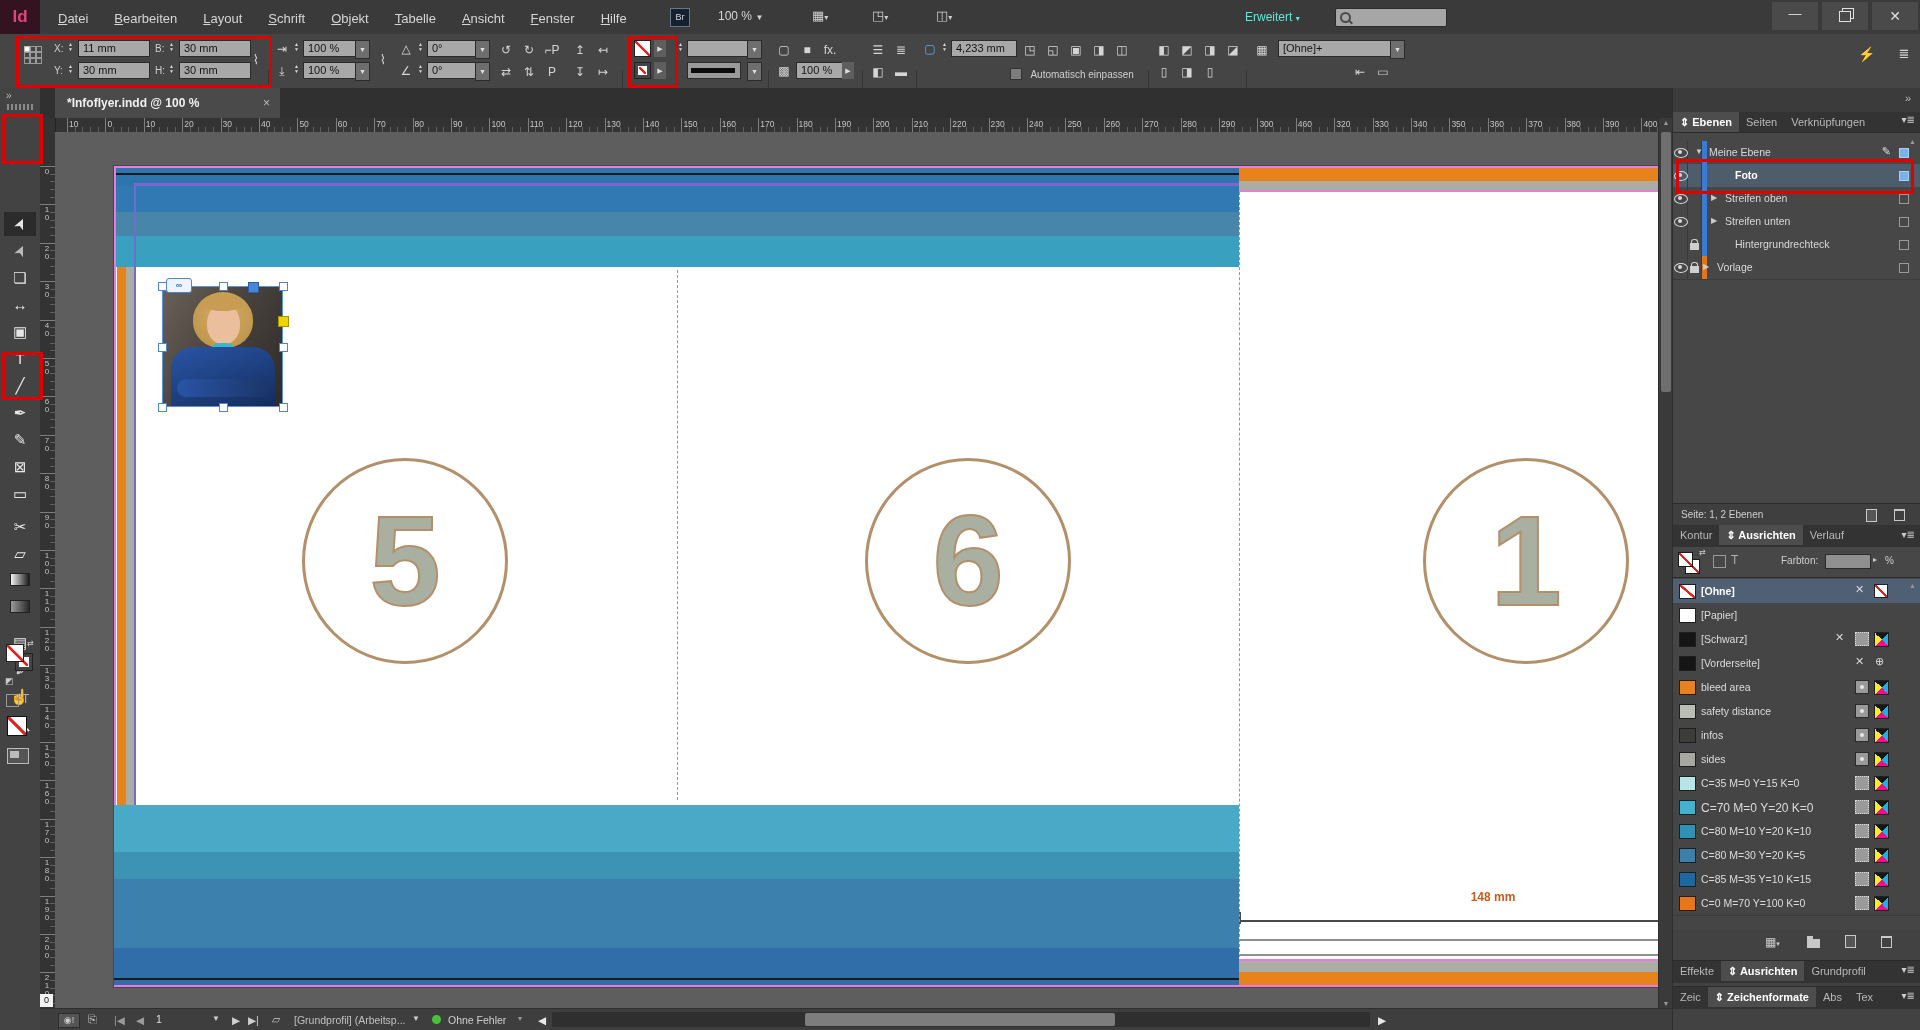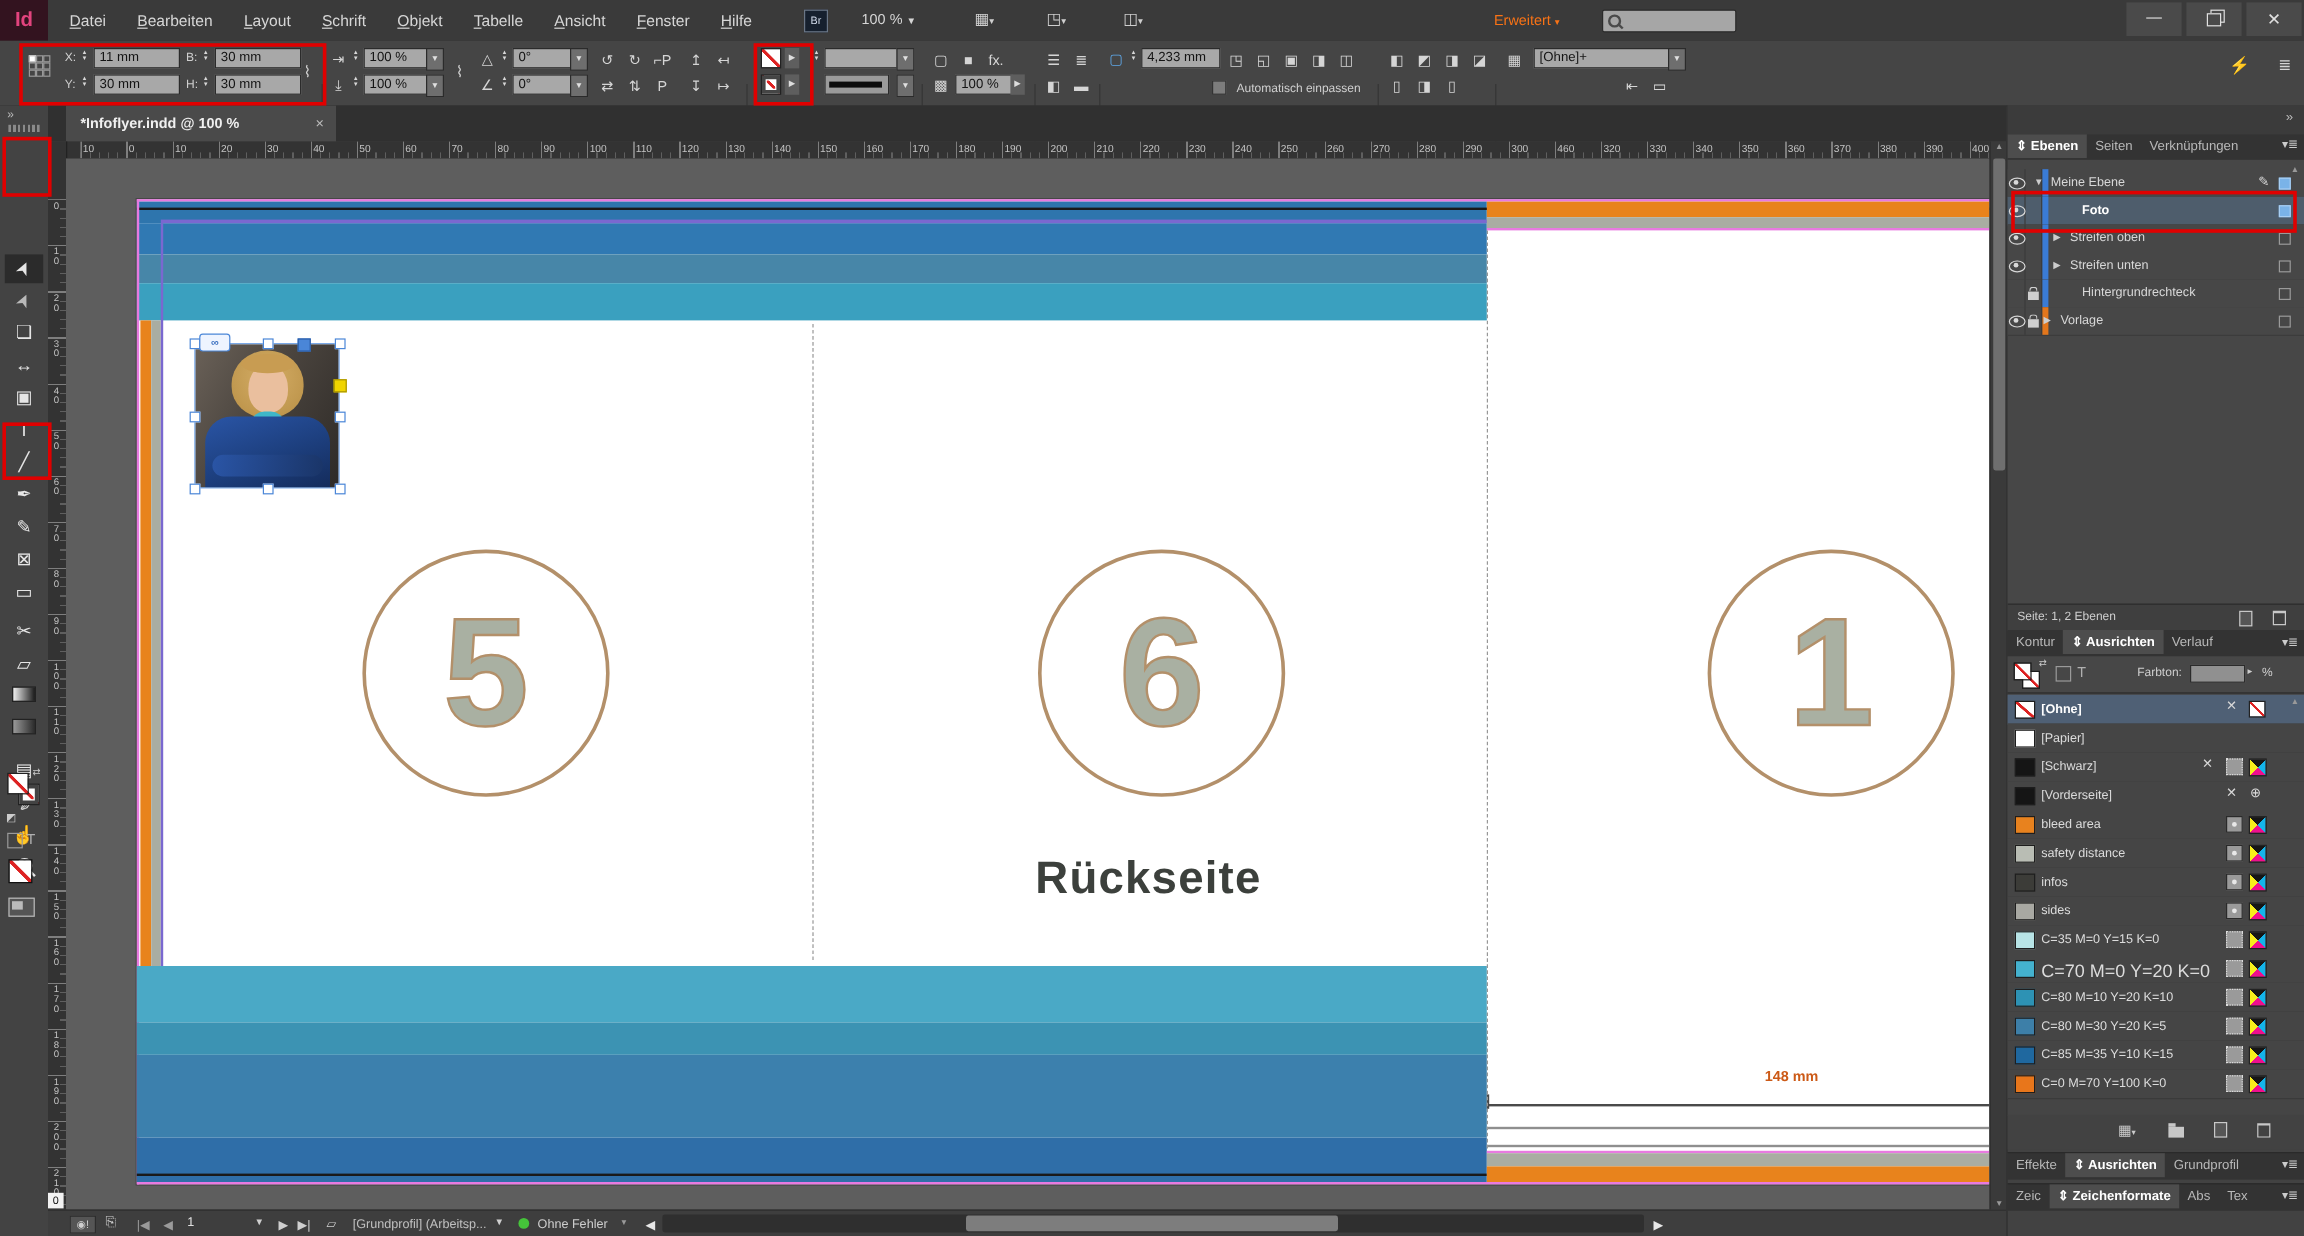--- a/index.html
+++ b/index.html
@@ -63,21 +63,21 @@
 <div class="app">
 
   <div class="abs" style="left:0;top:0;width:1920px;height:34px;background:#3a3a3a;border-bottom:1px solid #2c2c2c;">
     <div class="abs" style="left:0;top:0;width:40px;height:34px;background:#33131f;color:#e2447e;font-weight:bold;font-size:17px;text-align:center;line-height:34px;">Id</div>
     <div class="abs" id="menu-items" style="left:58px;top:9px;"><span class="menu-item"><span class="u">D</span>atei</span><span class="menu-item"><span class="u">B</span>earbeiten</span><span class="menu-item"><span class="u">L</span>ayout</span><span class="menu-item"><span class="u">S</span>chrift</span><span class="menu-item"><span class="u">O</span>bjekt</span><span class="menu-item"><span class="u">T</span>abelle</span><span class="menu-item"><span class="u">A</span>nsicht</span><span class="menu-item"><span class="u">F</span>enster</span><span class="menu-item"><span class="u">H</span>ilfe</span></div>
     <div class="abs" style="left:670px;top:8px;width:18px;height:17px;background:#16202e;border:1px solid #6a7686;color:#cfd8e8;font-size:9px;text-align:center;line-height:17px;">Br</div>
     <div class="abs" style="left:718px;top:9px;font-size:12px;color:#d6d6d6;"><span>100 %</span> <span style="font-size:8px;">▼</span></div>
     <div class="abs" style="left:812px;top:8px;color:#cfcfcf;font-size:13px;">▦<span style="font-size:8px;">▾</span></div>
     <div class="abs" style="left:872px;top:8px;color:#cfcfcf;font-size:13px;">◳<span style="font-size:8px;">▾</span></div>
     <div class="abs" style="left:936px;top:8px;color:#cfcfcf;font-size:13px;">◫<span style="font-size:8px;">▾</span></div>
-    <div class="abs" style="left:1245px;top:10px;font-size:12px;color:#f97316;"><span>Erweitert</span> <span style="font-size:8px;">▾</span></div>
+    <div class="abs" style="left:1245px;top:10px;font-size:12px;color:#5eead4;"><span>Erweitert</span> <span style="font-size:8px;">▾</span></div>
     <div class="abs" style="left:1335px;top:8px;width:110px;height:17px;background:#a6a6a6;border-radius:2px;border:1px solid #2b2b2b;">
       <span class="mag" style="position:absolute;left:4px;top:3px;"></span>
     </div>
     <div class="abs" style="left:1772px;top:2px;width:46px;height:28px;background:#4a4a4a;text-align:center;line-height:24px;color:#e0e0e0;font-size:13px;">—</div>
     <div class="abs" style="left:1822px;top:2px;width:46px;height:28px;background:#4a4a4a;text-align:center;color:#e0e0e0;">
       <span style="display:inline-block;width:10px;height:9px;border:1px solid #e0e0e0;margin-top:9px;box-shadow:3px -3px 0 -1px #4a4a4a,3px -3px 0 0 #e0e0e0;"></span>
     </div>
     <div class="abs" style="left:1872px;top:2px;width:46px;height:28px;background:#4a4a4a;text-align:center;line-height:28px;color:#e0e0e0;font-size:14px;">✕</div>
   </div>
 
@@ -383,21 +383,20 @@
         <div class="fold" style="left: 1125px; top: 26px; height: 765px;"></div>
         <div class="circle" style="left: 188px; top: 292px;">
           <div class="num">5</div>
         </div>
         <div class="circle" style="left: 751px; top: 292px;">
           <div class="num">6</div>
         </div>
         <div class="circle" style="left: 1309px; top: 292px;">
           <div class="num">1</div>
         </div>
-        <div class="seclabel" style="left: 643px; top: 545px;">Rückseite</div>
         <div class="handle" style="left: 44px; top: 116px;"></div>
         <div class="handle" style="left: 104.5px; top: 116px;"></div>
         <div class="handle" style="left: 165px; top: 116px;"></div>
         <div class="handle" style="left: 44px; top: 176.5px;"></div>
         <div class="handle" style="left: 165px; top: 176.5px;"></div>
         <div class="handle" style="left: 44px; top: 237px;"></div>
         <div class="handle" style="left: 104.5px; top: 237px;"></div>
         <div class="handle" style="left: 165px; top: 237px;"></div>
         <div style="position: absolute; left: 134px; top: 116px; width: 9px; height: 9px; background: rgb(74, 134, 216); border: 1px solid rgb(44, 94, 168); z-index: 31;"></div>
         <div style="position: absolute; left: 164px; top: 150px; width: 9px; height: 9px; background: rgb(240, 212, 0); border: 1px solid rgb(168, 148, 0); z-index: 32;"></div>
@@ -569,21 +568,21 @@
           <div class="spot" style="position: absolute; left: 182px; top: 5px;"></div>
         </div>
         <div class="srow" style="top: 193px;">
           <div class="swbox" style="background: rgb(183, 228, 230);"></div>
           <div style="position: absolute; left: 28px; top: 6px; font-size: 10.5px; color: rgb(220, 220, 220);">C=35 M=0 Y=15 K=0</div>
           <div class="cmyk" style="position: absolute; left: 201px; top: 5px;"></div>
           <div class="proc" style="position: absolute; left: 182px; top: 5px;"></div>
         </div>
         <div class="srow" style="top: 217px;">
           <div class="swbox" style="background: rgb(68, 178, 207);"></div>
-          <div style="position: absolute; left: 28px; top: 6px; font-size: 15px; color: rgb(220, 220, 220);">C=70 M=0 Y=20 K=0</div>
+          <div style="position: absolute; left: 28px; top: 6px; font-size: 12px; color: rgb(220, 220, 220);">C=70 M=0 Y=20 K=0</div>
           <div class="cmyk" style="position: absolute; left: 201px; top: 5px;"></div>
           <div class="proc" style="position: absolute; left: 182px; top: 5px;"></div>
         </div>
         <div class="srow" style="top: 241px;">
           <div class="swbox" style="background: rgb(45, 146, 180);"></div>
           <div style="position: absolute; left: 28px; top: 6px; font-size: 10.5px; color: rgb(220, 220, 220);">C=80 M=10 Y=20 K=10</div>
           <div class="cmyk" style="position: absolute; left: 201px; top: 5px;"></div>
           <div class="proc" style="position: absolute; left: 182px; top: 5px;"></div>
         </div>
         <div class="srow" style="top: 265px;">

